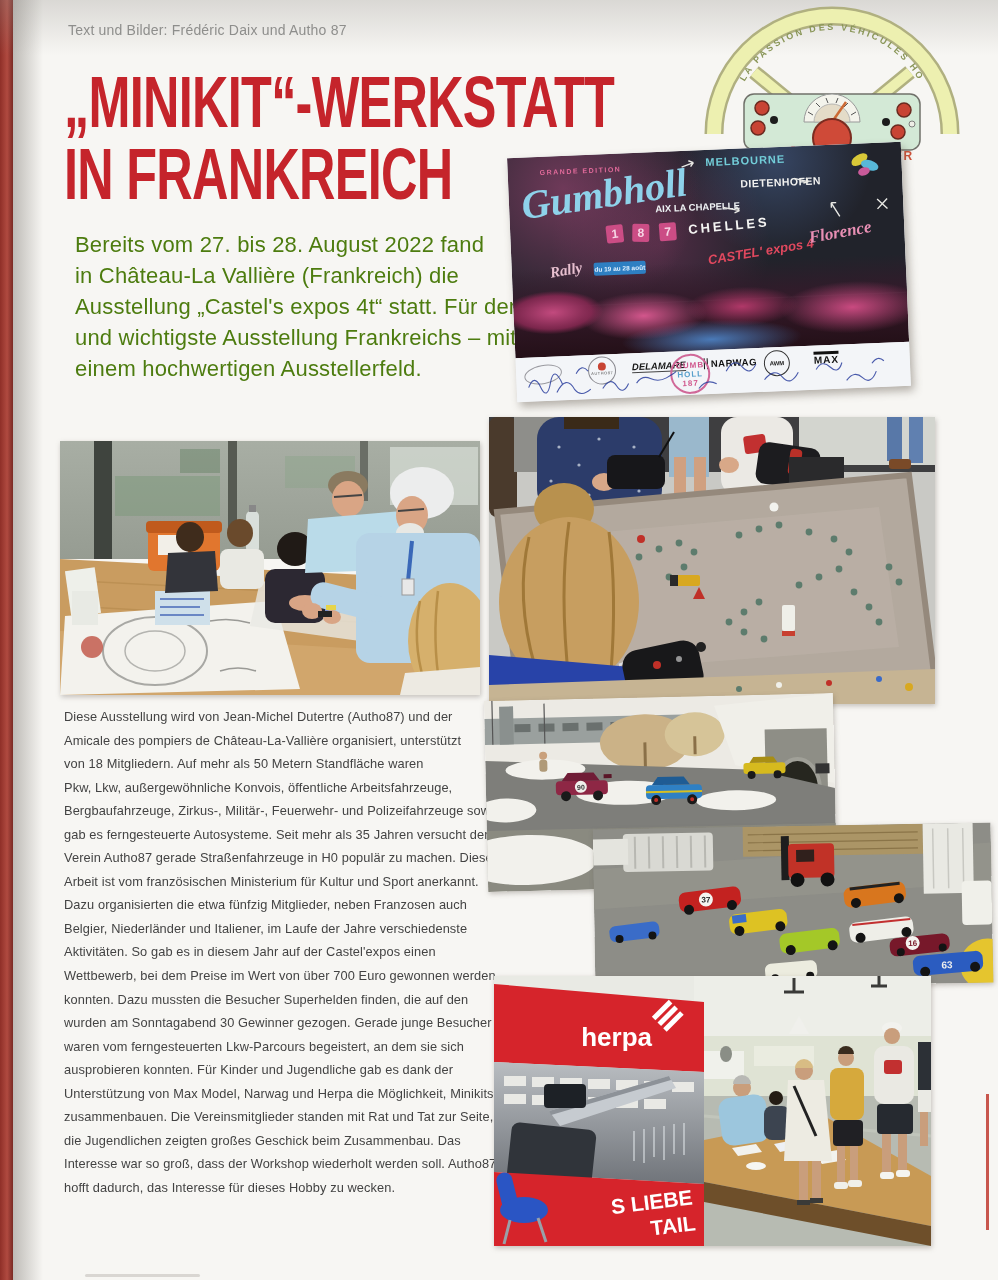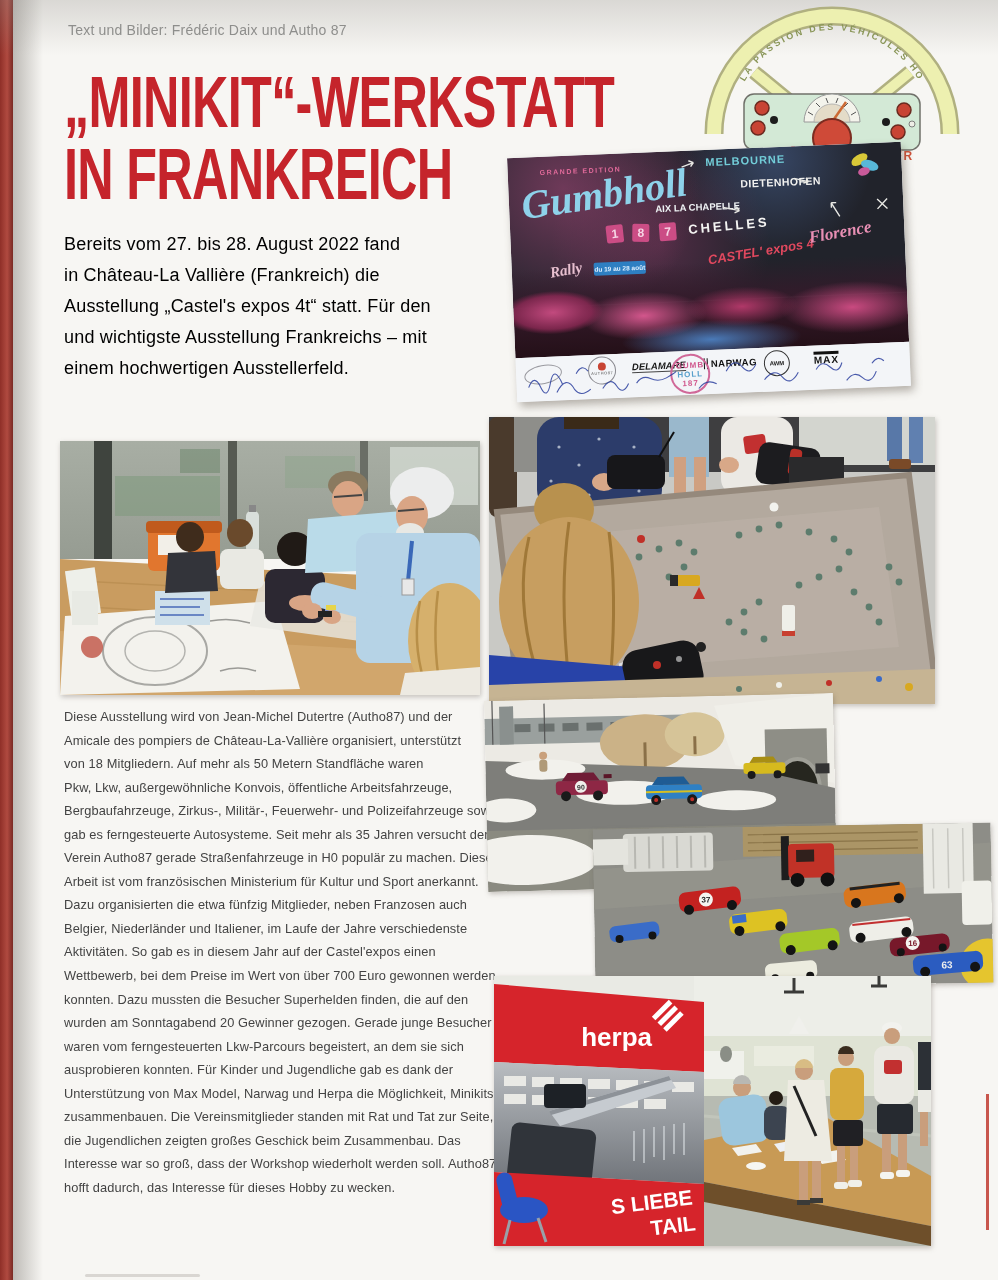--- a/index.html
+++ b/index.html
@@ -4,21 +4,21 @@
 <style>
   html,body{margin:0;padding:0;background:#fff;}
   #page{position:relative;width:998px;height:1280px;margin:0 auto;background:#f7f6f3;
         overflow:hidden;font-family:"Liberation Sans",sans-serif;}
   .abs{position:absolute;}
   .photo{position:absolute;overflow:hidden;box-shadow:1px 2px 5px rgba(100,92,84,.35);}
   .photo svg{display:block;}
   svg text{font-family:"Liberation Sans",sans-serif;}
   .headline-line{font-weight:bold;color:#c5242b;font-size:73px;line-height:72px;
         letter-spacing:-1px;white-space:nowrap;transform:scaleX(.69);transform-origin:0 0;}
-  #intro .tline{font-size:18px;line-height:31px;color:#000000;white-space:nowrap;letter-spacing:.2px;}
+  #intro .tline{font-size:22px;line-height:31px;color:#4d7c0f;white-space:nowrap;letter-spacing:.2px;margin-left:11px;}
   #article .tline{font-size:12.8px;line-height:23.55px;color:#434343;white-space:nowrap;letter-spacing:.1px;}
   .pl{position:absolute;white-space:nowrap;font-weight:bold;}
   .serifit{font-family:"Liberation Serif",serif;font-style:italic;}
   .digitbox{display:inline-block;width:17px;height:18px;margin-right:5px;background:#cb4d85;
         color:#f6d7e6;font-weight:bold;font-size:12px;line-height:18px;text-align:center;border-radius:2px;}
   .stampline{display:block;text-align:center;font-weight:bold;font-size:8px;line-height:9px;letter-spacing:1px;}
 </style>
 </head>
 <body>
 
@@ -52,21 +52,21 @@
       <div class="tline">Pkw, Lkw, außergewöhnliche Konvois, öffentliche Arbeitsfahrzeuge,</div>
       <div class="tline">Bergbaufahrzeuge, Zirkus-, Militär-, Feuerwehr- und Polizeifahrzeuge sowie</div>
       <div class="tline">gab es ferngesteuerte Autosysteme. Seit mehr als 35 Jahren versucht der</div>
       <div class="tline">Verein Autho87 gerade Straßenfahrzeuge in H0 populär zu machen. Diese</div>
       <div class="tline">Arbeit ist vom französischen Ministerium für Kultur und Sport anerkannt.</div>
       <div class="tline">Dazu organisierten die etwa fünfzig Mitglieder, neben Franzosen auch</div>
       <div class="tline">Belgier, Niederländer und Italiener, im Laufe der Jahre verschiedenste</div>
       <div class="tline">Aktivitäten. So gab es in diesem Jahr auf der Castel'expos einen</div>
       <div class="tline">Wettbewerb, bei dem Preise im Wert von über 700 Euro gewonnen werden</div>
       <div class="tline">konnten. Dazu mussten die Besucher Superhelden finden, die auf den</div>
-      <div class="tline">wurden am Sonntagabend 20 Gewinner gezogen. Gerade junge Besucher</div>
+      <div class="tline">wurden am Sonntagabend 30 Gewinner gezogen. Gerade junge Besucher</div>
       <div class="tline">waren vom ferngesteuerten Lkw-Parcours begeistert, an dem sie sich</div>
       <div class="tline">ausprobieren konnten. Für Kinder und Jugendliche gab es dank der</div>
       <div class="tline">Unterstützung von Max Model, Narwag und Herpa die Möglichkeit, Minikits</div>
       <div class="tline">zusammenbauen. Die Vereinsmitglieder standen mit Rat und Tat zur Seite,</div>
       <div class="tline">die Jugendlichen zeigten großes Geschick beim Zusammenbau. Das</div>
       <div class="tline">Interesse war so groß, dass der Workshop wiederholt werden soll. Autho87</div>
       <div class="tline">hofft dadurch, das Interesse für dieses Hobby zu wecken.</div>
     </div>
 
   <div class="abs" style="left:690px;top:2px;width:280px;height:162px;">

